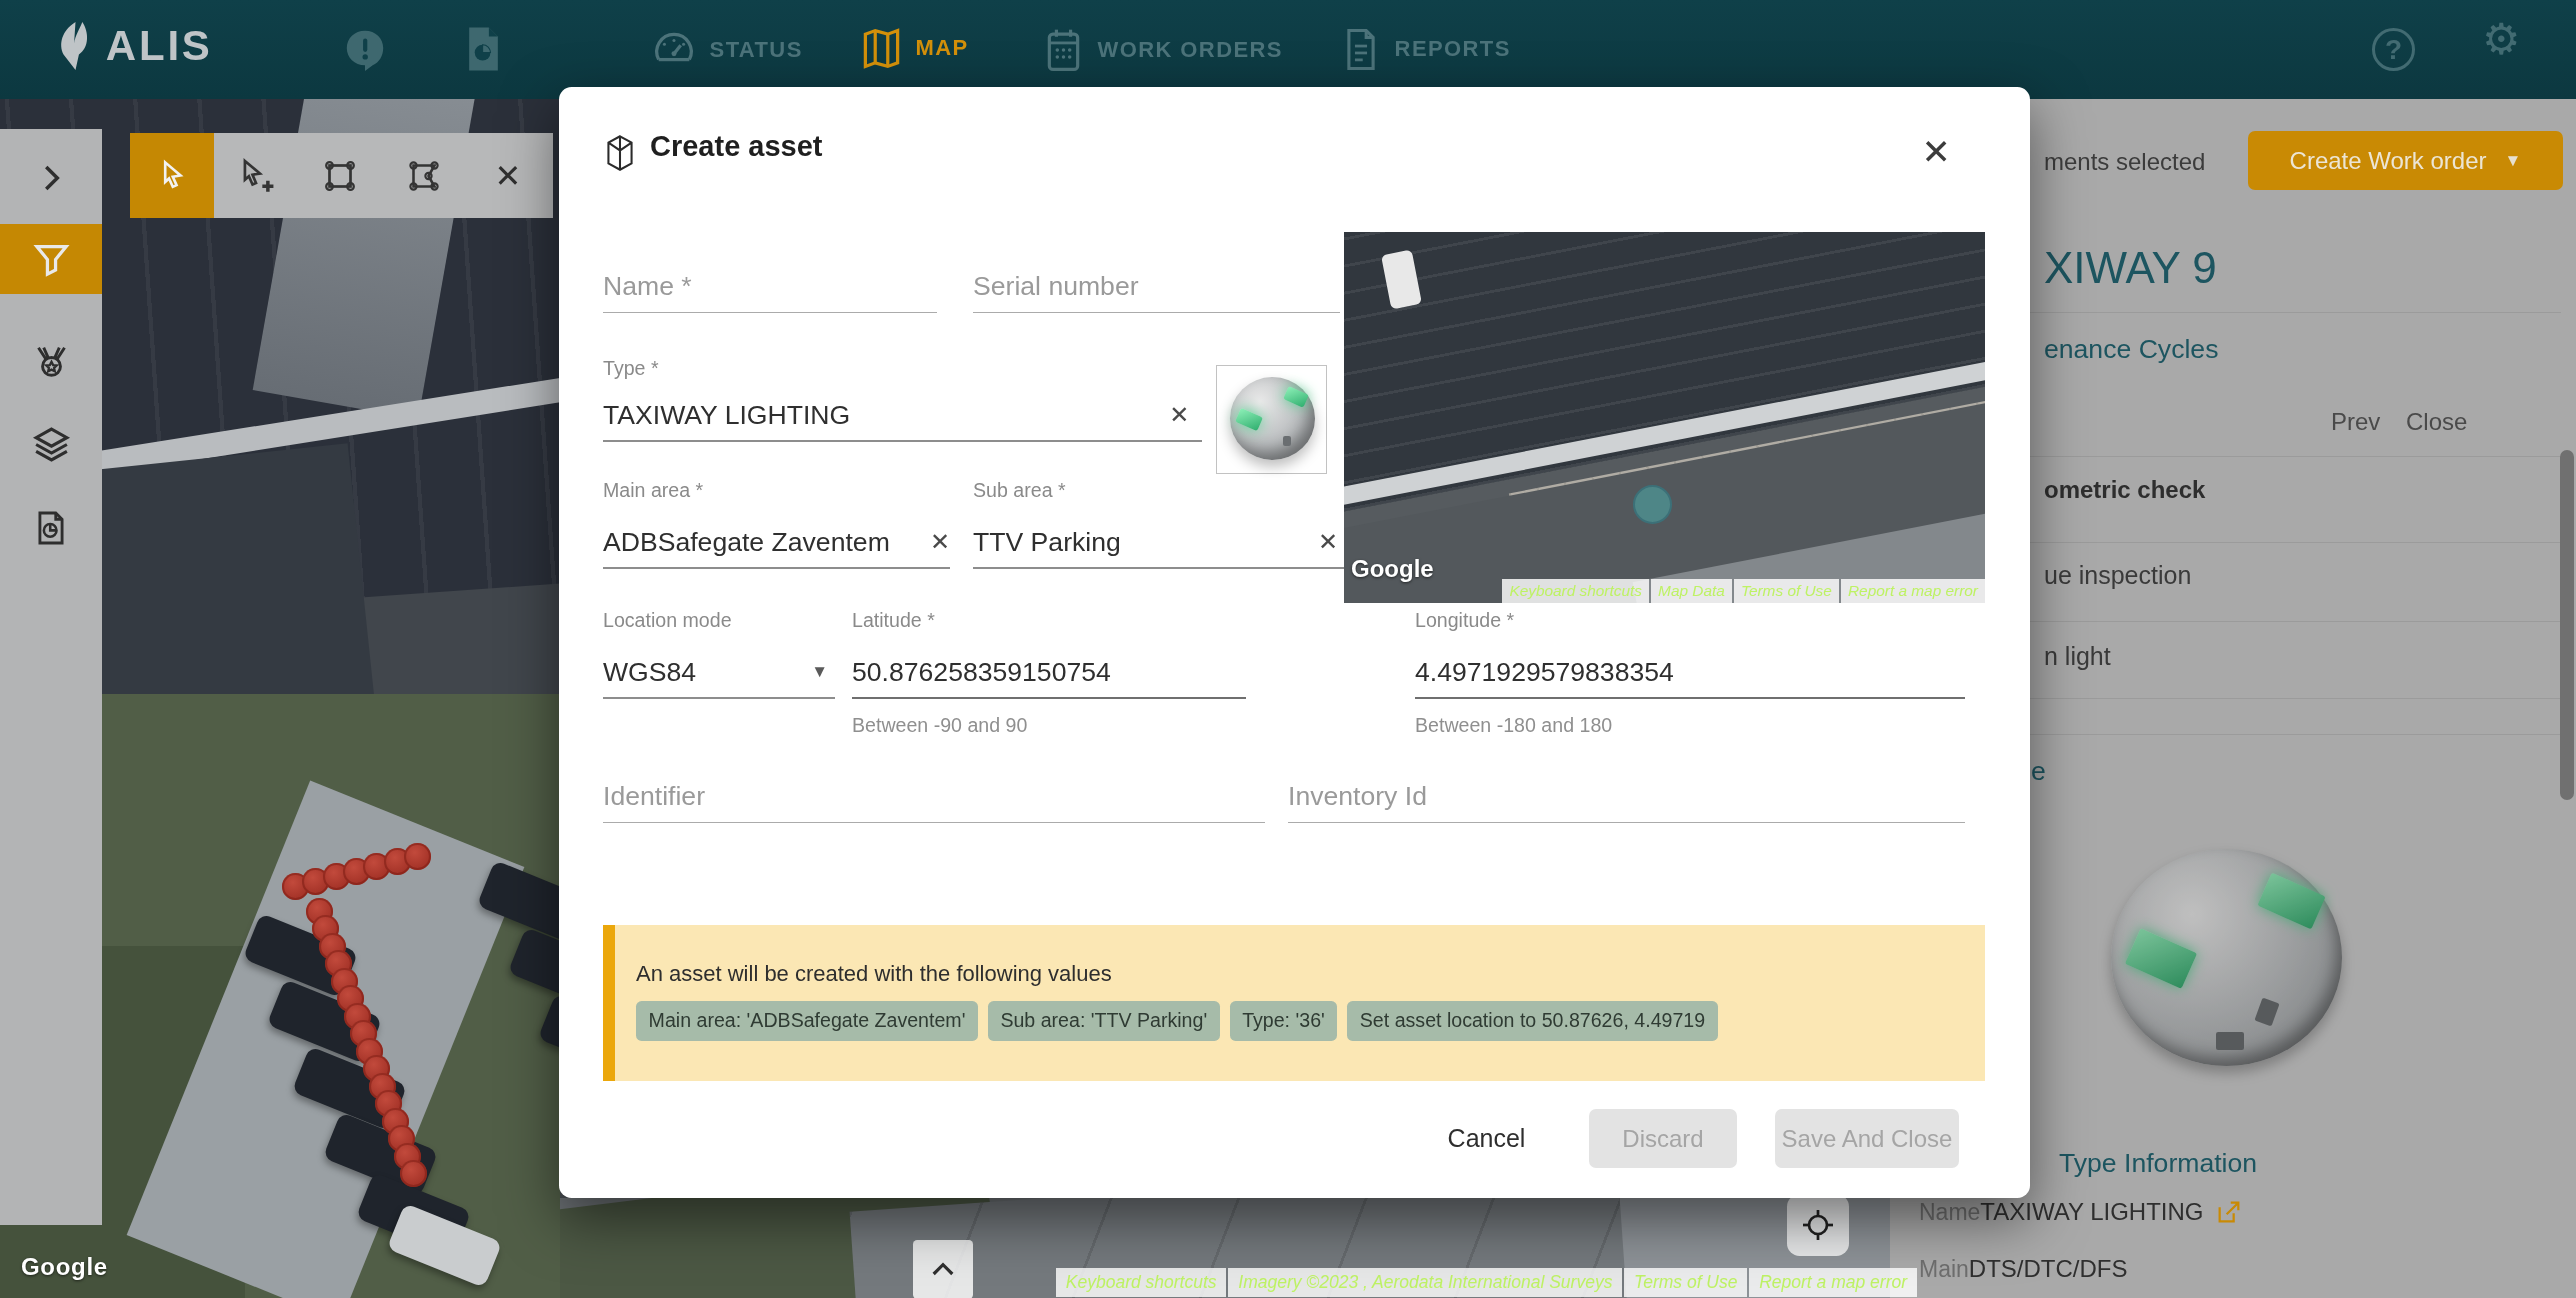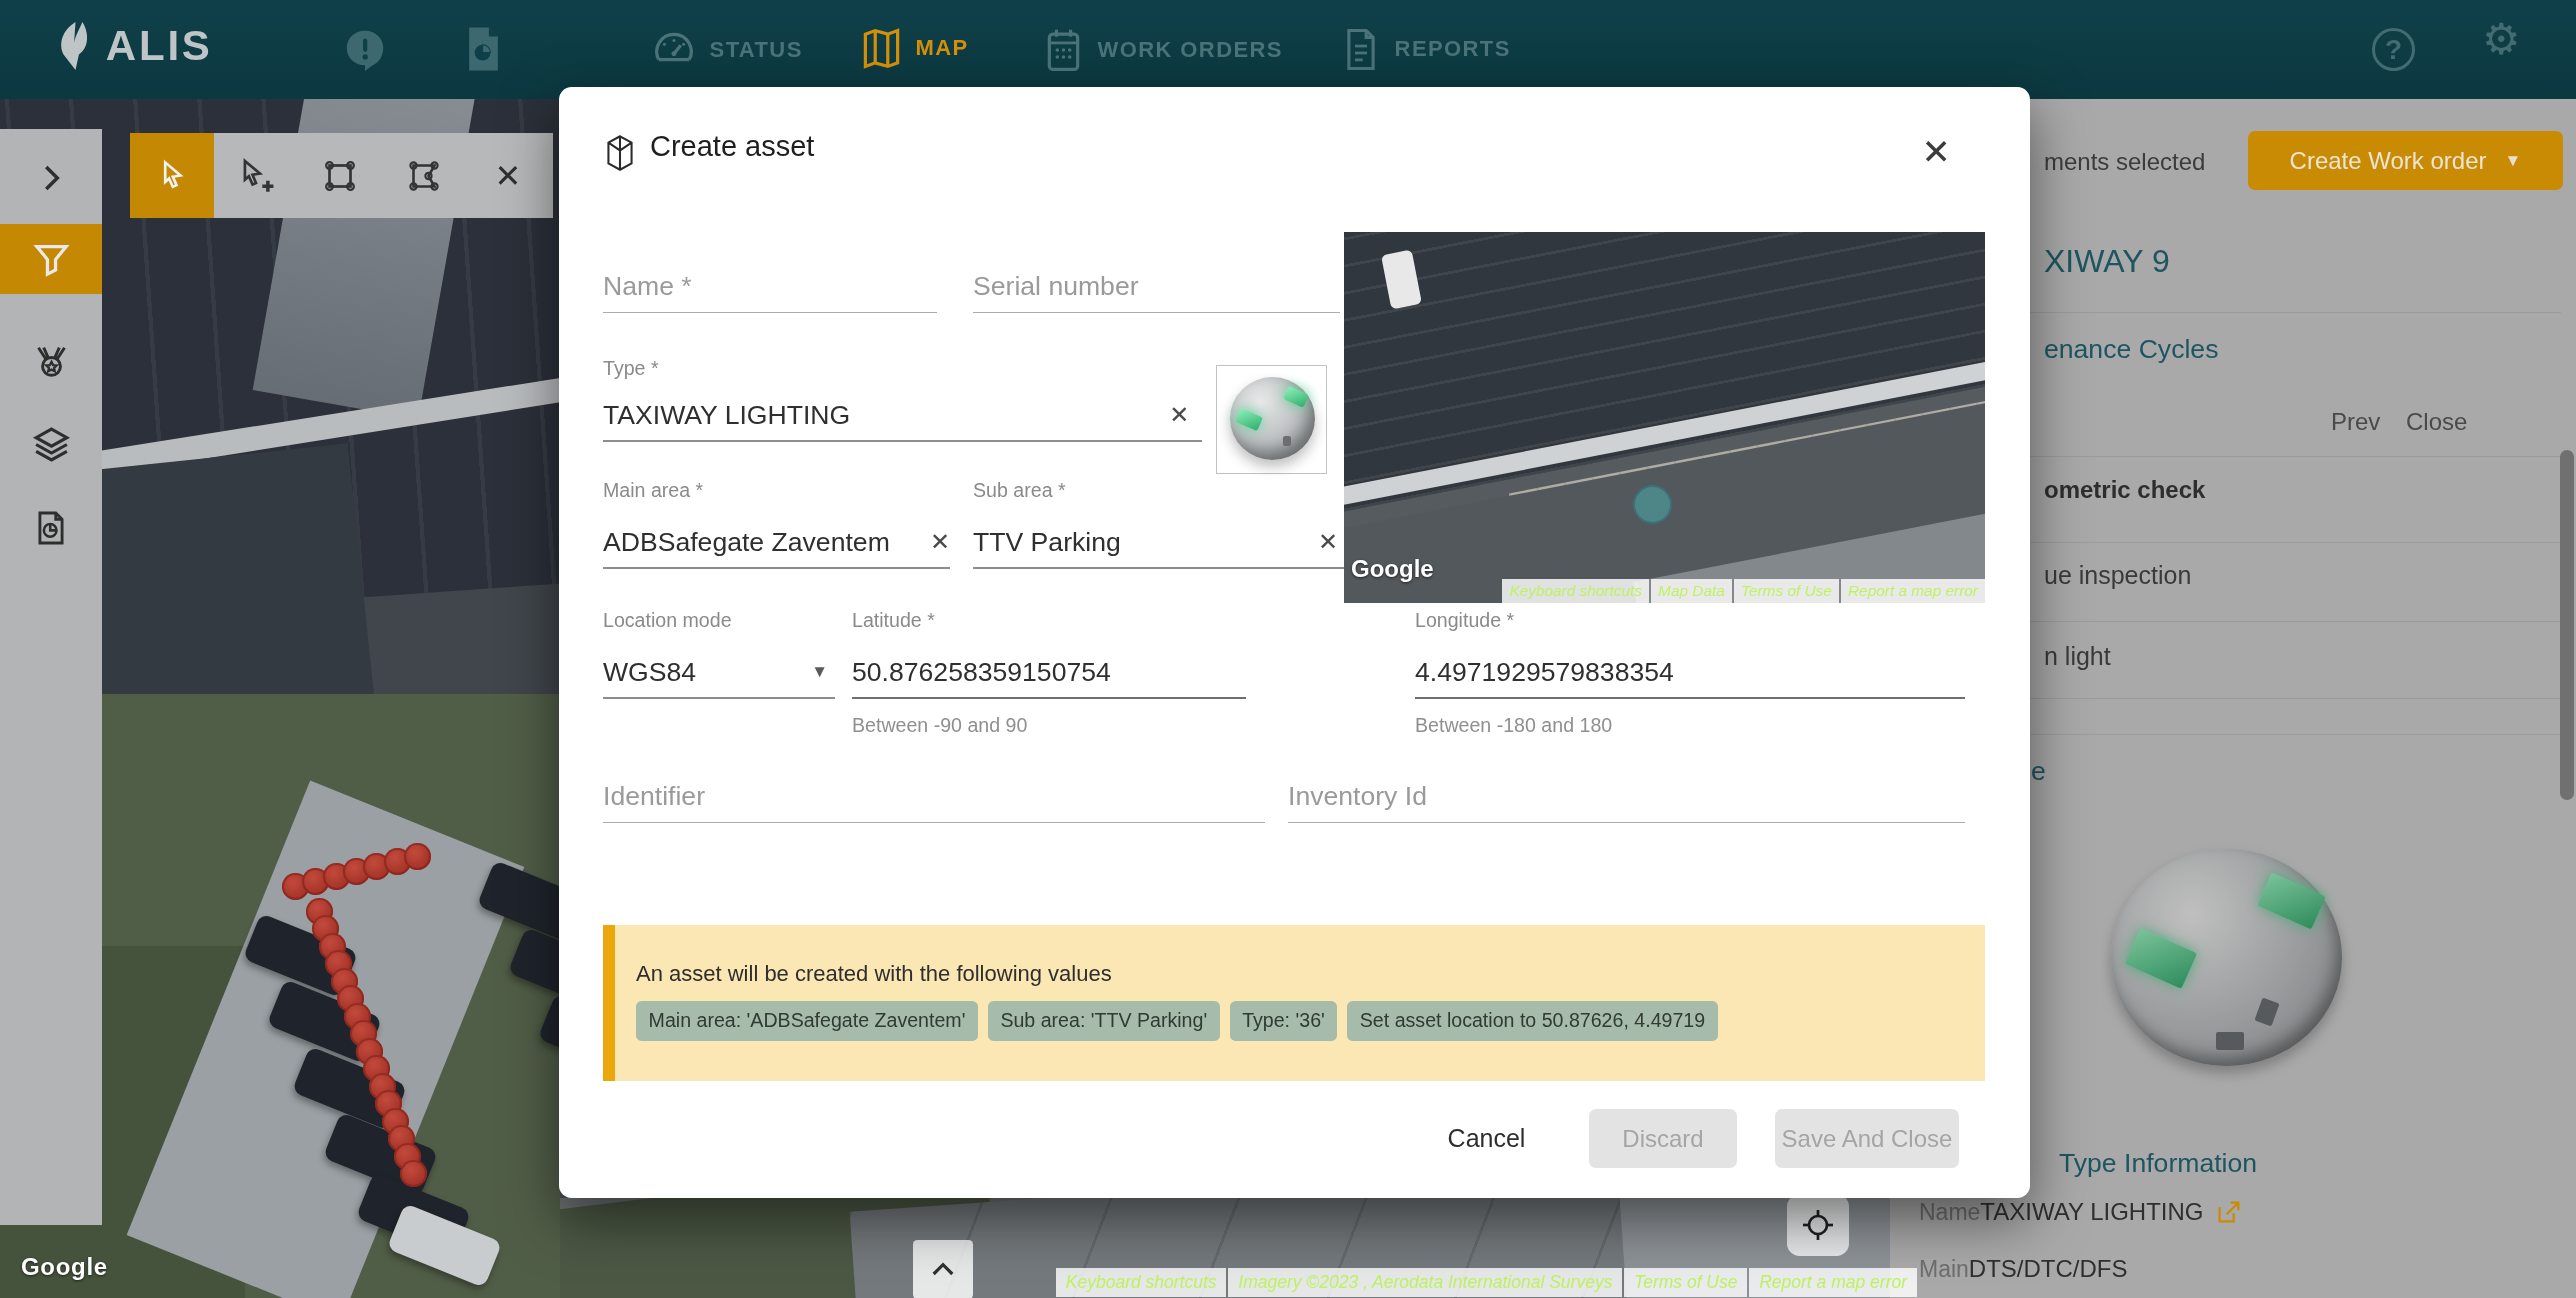--- a/index.html
+++ b/index.html
@@ -78,21 +78,21 @@
   
   .disc{position:absolute;border-radius:50%;
     background:radial-gradient(circle at 35% 30%,#e9e9e9,#b9bcbe 55%,#8f9396);
     box-shadow:inset -5.6px -8.4px 15.4px rgba(0,0,0,.35),0 7px 12.6px rgba(0,0,0,.25);}
   .glow{position:absolute;background:linear-gradient(135deg,#8ef0b8,#2fae6e);box-shadow:0 0 14px #57d393;border-radius:2.8px;}
   .notch{position:absolute;background:#6a6e71;border-radius:2.1px;}
 
   
   #modal{left:559px;top:87px;width:1471px;height:1111px;background:#ffffff;border-radius:12.6px;
     box-shadow:0 21px 56px rgba(0,0,0,.5);z-index:50;}
-  #modal-title{left:91px;top:43px;font-size:29px;font-weight:400;color:#1f1f1f;}
+  #modal-title{left:91px;top:43px;font-size:29px;font-weight:700;color:#1f1f1f;}
   #modal-cube{left:45px;top:48px;color:#2b2b2b;}
   #modal-close{left:1357px;top:41px;font-size:35px;color:#3c3c3c;line-height:1;padding:5.6px;}
   .field{position:absolute;}
   .flabel{position:absolute;left:0;top:0;font-size:19.6px;color:#8a8a8a;}
   .fvalue{position:absolute;left:0;bottom:11.2px;font-size:26.6px;color:#2f2f2f;white-space:nowrap;}
   .fvalue.ph{color:#9a9a9a;}
   .uline{position:absolute;left:0;right:0;bottom:0;height:2.1px;background:#8d8d8d;}
   .uline.light{height:1.4px;background:#ababab;}
   .clear-x{position:absolute;bottom:12.6px;font-size:24px;color:#4a4a4a;}
   .caret-dn{position:absolute;right:7px;bottom:17px;font-size:17px;color:#5a5a5a;}
@@ -278,21 +278,21 @@
       <span class="tool-x">✕</span>
     </div>
   </div>
 
   <div id="panel" class="abs">
     <div class="abs frag" style="left:154px;top:49px;font-size:24px;color:#3c3c3c">ments selected</div>
     <div id="cwo-btn" class="abs">
       <span>Create Work order</span>
       <span class="caret">▼</span>
     </div>
-    <div class="abs frag teal" style="left:154px;top:144px;font-size:32px;font-weight:500">XIWAY 9</div>
+    <div class="abs frag teal" style="left:154px;top:144px;font-size:44px;font-weight:500">XIWAY 9</div>
     <div class="abs pdivider" style="top:213px"></div>
     <div class="abs frag teal" style="left:154px;top:235px;font-size:26.6px">enance Cycles</div>
     <div class="abs frag" style="left:441px;top:309px;font-size:24px;color:#4a4a4a">Prev</div>
     <div class="abs frag" style="left:516px;top:309px;font-size:24px;color:#4a4a4a">Close</div>
     <div class="abs pdivider" style="top:357px"></div>
     <div class="abs frag" style="left:154px;top:377px;font-size:24px;font-weight:600;color:#2e2e2e">ometric check</div>
     <div class="abs pdivider" style="top:443px"></div>
     <div class="abs frag" style="left:154px;top:462px;font-size:25px">ue inspection</div>
     <div class="abs pdivider" style="top:522px"></div>
     <div class="abs frag" style="left:154px;top:543px;font-size:25px">n light</div>

